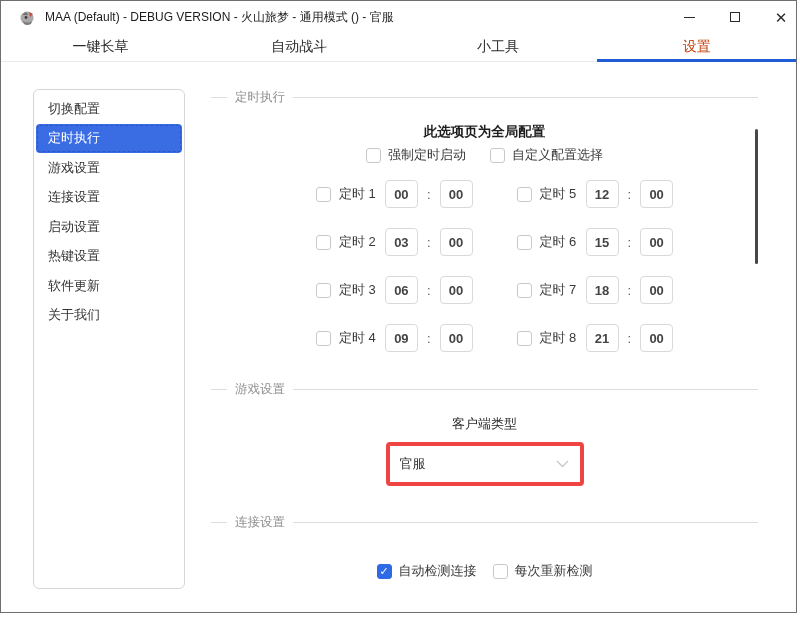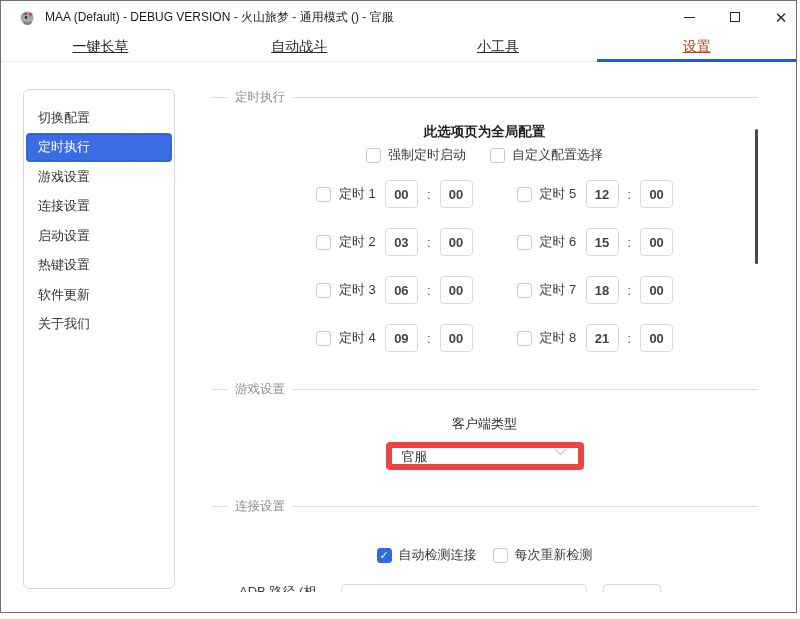--- a/index.html
+++ b/index.html
@@ -11,27 +11,27 @@
   .app-icon { width:17px; height:17px; margin-left:10px; flex:0 0 auto; }
   .title-text { margin-left:9px; font-size:12px; color:#1c1c1c; white-space:nowrap; }
   .win-controls { margin-left:auto; display:flex; height:100%; }
   .win-btn { width:46px; height:100%; display:flex; align-items:center; justify-content:center; cursor:default; }
   .min-glyph { width:11px; height:1px; background:#2a2a2a; }
   .max-glyph { width:10px; height:10px; border:1px solid #2a2a2a; background:#fff; }
   .close-glyph { font-size:15px; color:#2a2a2a; line-height:1; font-weight:400; }
 
   
   .tabbar { position:absolute; left:0; top:32px; width:100%; height:29px; display:flex; border-bottom:1px solid #e9e9e9; background:#fff; }
-  .tab { flex:1 1 0; display:flex; align-items:center; justify-content:center; font-size:14px; color:#2b2b2b; position:relative;text-decoration:underline; }
+  .tab { flex:1 1 0; display:flex; align-items:center; justify-content:center; font-size:14px; color:#2b2b2b; position:relative; }
   .tab.active { color:#c2410c; }
   .tab .underline { display:none; position:absolute; left:0; right:0; bottom:-1px; height:3px; background:#1f5cd6; }
   .tab.active .underline { display:block; }
 
   
-  .sidebar { position:absolute; left:22px; top:88px; width:152px; height:500px; border:1px solid #d6d6d6; border-radius:6px; background:#fff; padding:13px 2px; }
+  .sidebar { position:absolute; left:32px; top:88px; width:152px; height:500px; border:1px solid #d6d6d6; border-radius:6px; background:#fff; padding:4px 2px; }
   .side-item { height:29.5px; display:flex; align-items:center; padding-left:12px; font-size:13px; color:#333; border-radius:4px; }
   .side-item.selected { background:#3a6ce4; color:#fff; outline:1px dashed #2b55c8; outline-offset:-2px; }
 
   
   .content { position:absolute; left:210px; top:88px; width:573px; height:503px; overflow:hidden; padding-right:26px; }
   .section-head { display:flex; align-items:center; height:16px; }
   .section-head .dash { width:16px; height:1px; background:#dcdcdc; flex:0 0 auto; }
   .section-head .s-label { margin:0 8px; font-size:12.5px; color:#909090; white-space:nowrap; }
   .section-head .line { flex:1 1 auto; height:1px; background:#dcdcdc; }
 
@@ -46,21 +46,21 @@
   .cb-label { margin-left:7px; font-size:13px; color:#3a3a3a; white-space:nowrap; }
 
   .timer-grid { margin:16px auto 0; width:fit-content; display:grid; grid-template-columns:auto auto; column-gap:24px; row-gap:20px; }
   .timer-cell { display:flex; align-items:center;padding-left:20px; }
   .timer-label { margin-left:8px; width:46px; font-size:13px; color:#3a3a3a; white-space:nowrap; }
   .time-input { width:33px; height:28px; border:1px solid #d9d9d9; border-radius:4px; background:#fff; text-align:center; font-size:13px; color:#444; font-family:inherit; padding:0;font-weight:bold; }
   .colon { margin:0 9px; font-size:13px; color:#555; }
 
   .sec2 { margin-top:29px; }
   .client-label { margin-top:19px; text-align:center; font-size:13px; color:#2a2a2a; line-height:16px; }
-  .dropdown { margin:10px auto 0; width:198px; height:28px; border:6px solid #ef4444; border-radius:4px; background:#fff; display:flex; align-items:flex-start; }
+  .dropdown { margin:10px auto 0; width:198px; height:44px; border:4px solid #ef4444; border-radius:4px; background:#fff; display:flex; align-items:center; }
   .dropdown .dd-text { margin-left:10px; font-size:13px; color:#333; flex:1 1 auto; }
   .dropdown .chev { margin-right:11px; flex:0 0 auto; }
 
   .sec3 { margin-top:28px; }
   .cb-row2 { margin-top:32px; display:flex; justify-content:center; align-items:center; gap:16px; }
 
   .adb-row { margin-top:20px; display:flex; align-items:flex-start; padding-left:28px; }
   .adb-label { width:102px; font-size:13px; color:#3a3a3a; line-height:13px; margin-top:1px; white-space:nowrap; overflow:hidden; }
   .adb-input { width:246px; height:28px; border:1px solid #d9d9d9; border-radius:4px; background:#fff; font-size:13px; padding:0 8px; font-family:inherit; }
   .adb-btn { margin-left:16px; width:58px; height:28px; border:1px solid #d9d9d9; border-radius:4px; background:#fff; }

